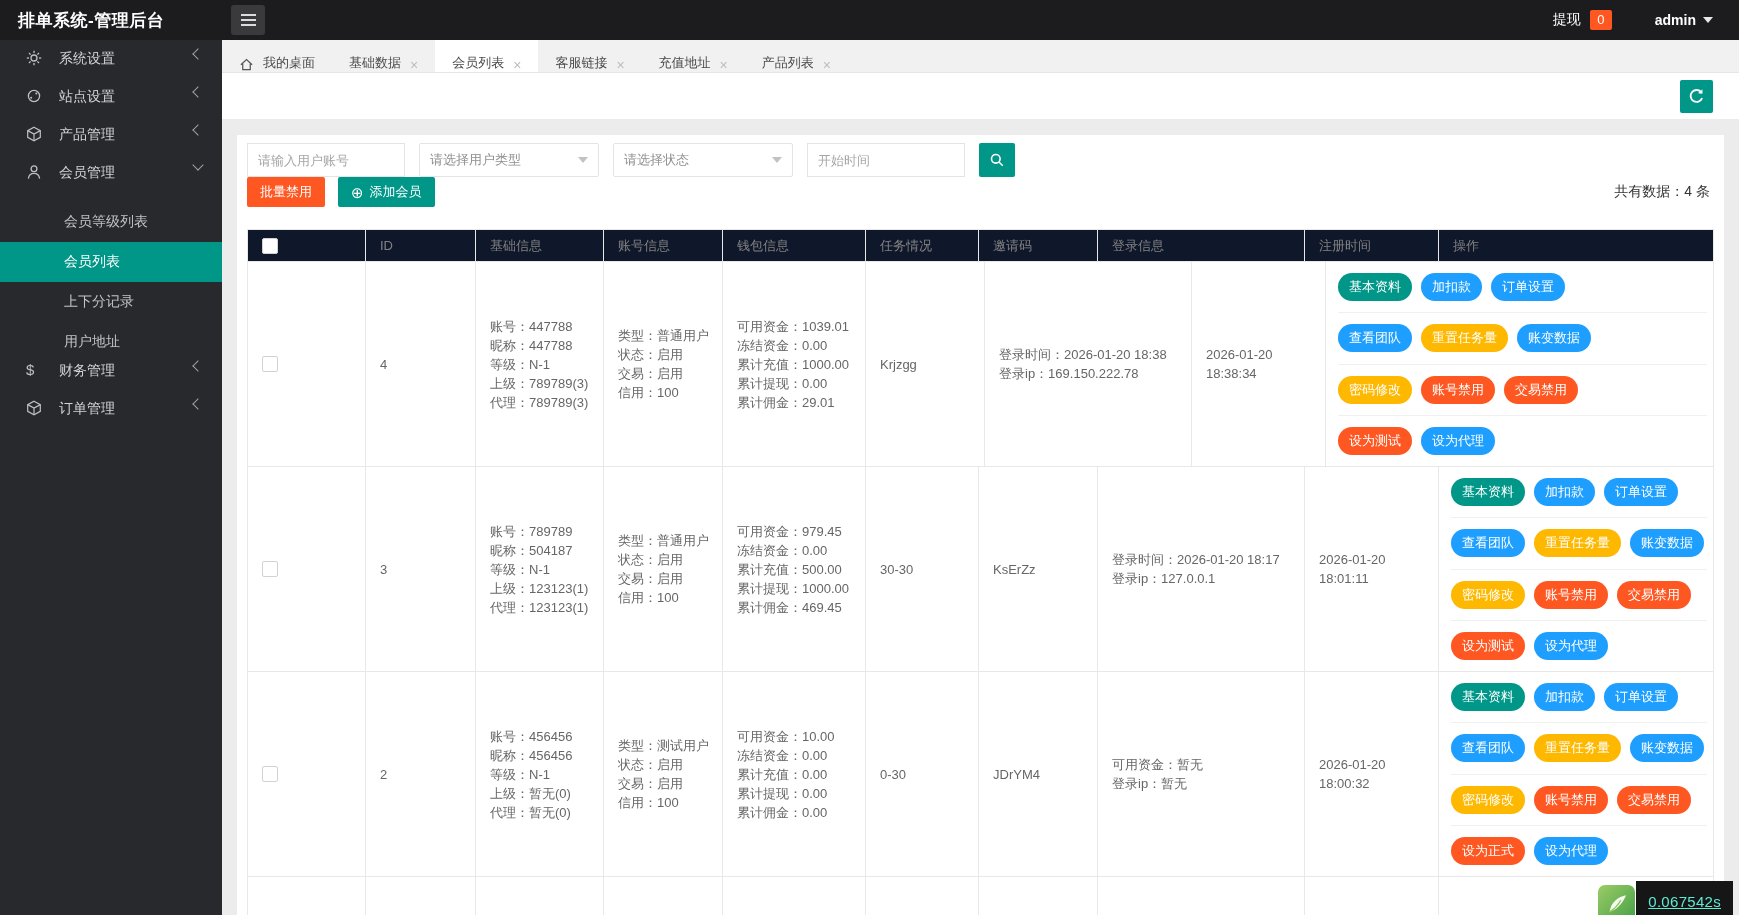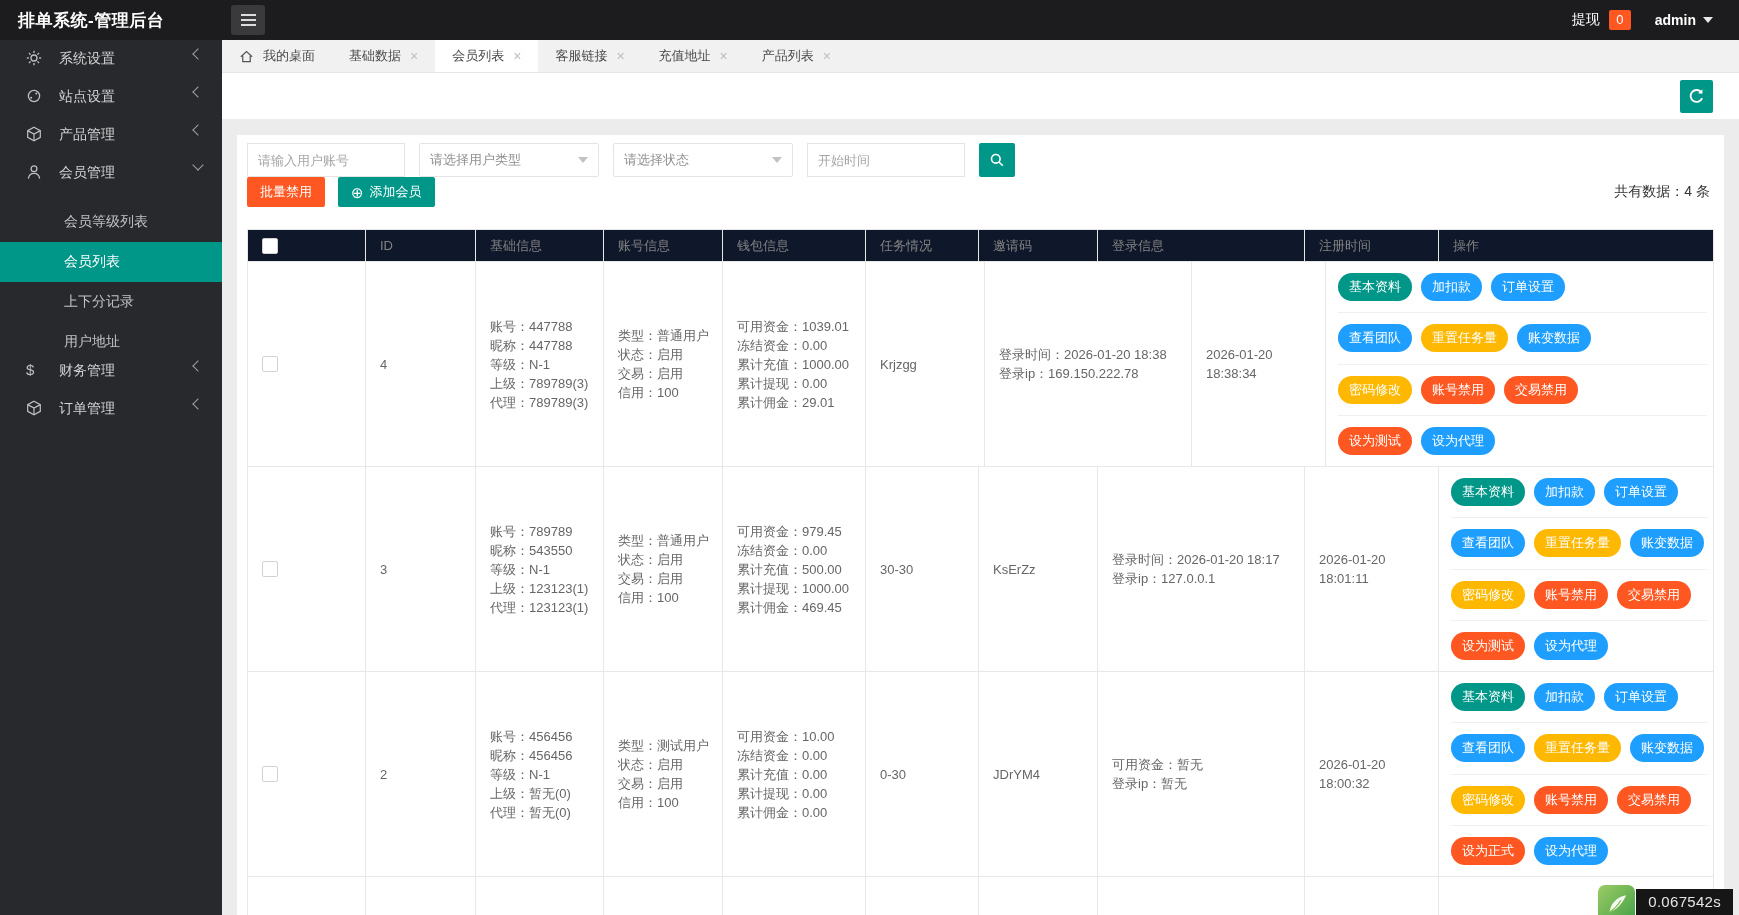--- a/index.html
+++ b/index.html
@@ -4,42 +4,42 @@
 <style>
   * { box-sizing: border-box; margin: 0; padding: 0; }
   html,body { width:1739px; height:915px; overflow:hidden; }
   body { font-family:"Liberation Sans","DejaVu Sans",sans-serif; background:#ececec; color:#333; }
 
   
   .topbar { position:fixed; top:0; left:0; right:0; height:40px; background:#1c1c1e; display:flex; align-items:center; z-index:30; }
   .brand { width:222px; color:#fff; font-size:17px; font-weight:bold; padding-left:18px; letter-spacing:.5px; }
   .burger { width:34px; height:30px; background:#3a3a3c; border-radius:3px; margin-left:9px; display:flex; flex-direction:column; justify-content:center; align-items:center; gap:3px; cursor:pointer; }
   .burger span { display:block; width:15px; height:2px; background:#dcdcdc; }
-  .top-right { margin-left:auto; display:flex; align-items:center; gap:24px; padding-right:26px; }
+  .top-right { margin-left:auto; display:flex; align-items:center; gap:43px; padding-right:26px; }
   .withdraw { display:flex; align-items:center; gap:9px; color:#fff; font-size:14px; cursor:pointer; }
   .badge { background:#ff5722; color:#fff; min-width:22px; height:20px; line-height:20px; text-align:center; border-radius:2px; padding:0 6px; font-size:13px; }
   .adminbox { display:flex; align-items:center; gap:7px; color:#fff; font-size:14px; font-weight:bold; cursor:pointer; }
   .caret-down { width:0; height:0; border-left:5px solid transparent; border-right:5px solid transparent; border-top:6px solid #e8e8e8; }
 
   
   .sidebar { position:fixed; top:40px; left:0; bottom:0; width:222px; background:#28292c; padding-top:10px; z-index:20; }
   .nav-item { height:38px; display:flex; align-items:flex-start; padding:0 20px 0 26px; color:#d2d3d5; font-size:14px; cursor:pointer; }
   .nav-icon { width:18px; margin-right:15px; display:inline-flex; align-items:center; color:#bfc0c3; }
   .nav-icon svg { display:block; }
   .dollar { font-size:15px; line-height:1; }
   .nav-arrow { margin-left:auto; width:8px; height:8px; border-left:1.5px solid #9fa0a3; border-bottom:1.5px solid #9fa0a3; }
   .nav-arrow.left { transform:rotate(45deg); }
   .nav-arrow.down { transform:rotate(-45deg); margin-top:-3px; }
   .nav-child { height:40px; display:flex; align-items:center; padding-left:64px; color:#c2c3c6; font-size:14px; cursor:pointer; }
   .nav-child.active { background:#009688; color:#fff; }
 
   
   .main { margin-left:222px; padding-top:40px; }
   .tabbar { height:33px; background:#f1f1f1; display:flex; align-items:stretch; font-size:13px; color:#4a4a4a; border-bottom:1px solid #e6e6e6; }
-  .tab { display:flex; align-items:center; gap:9px; padding:0 17px; cursor:pointer; white-space:nowrap; }
+  .tab { display:flex; align-items:flex-end; gap:9px; padding:0 17px; cursor:pointer; white-space:nowrap; }
   .tab.active { background:#fff; }
   .tab-home { display:inline-flex; color:#555; }
   .tab-close { color:#bdbdbd; font-size:14px; line-height:1; cursor:pointer; }
   .toolstrip { height:46px; background:#fff; display:flex; align-items:center; justify-content:flex-end; padding-right:26px; }
   .refresh-btn { width:33px; height:33px; background:#009688; border:none; border-radius:2px; display:flex; align-items:center; justify-content:center; cursor:pointer; }
   .spacer { height:16px; }
 
   .panel { margin:0 15px; background:#fff; height:781px; padding:8px 10px 0 10px; overflow:hidden; position:relative; }
 
   
@@ -72,21 +72,21 @@
   .cb { width:16px; height:16px; border:1px solid #d2d2d2; border-radius:2px; background:#fff; display:inline-block; cursor:pointer; }
   .td-actions { padding:0 6px 0 12px; justify-content:flex-start; }
   .agroup { display:flex; align-items:center; gap:9px; padding:11px 0; border-top:1px solid #f0f0f0; flex:1; }
   .agroup:first-child { border-top:none; }
   .abtn { height:28px; line-height:28px; padding:0 11px; border-radius:14px; color:#fff; font-size:13px; white-space:nowrap; border:none; cursor:pointer; font-family:inherit; }
   .c-teal { background:#009688; } .c-blue { background:#1E9FFF; } .c-yellow { background:#FFB800; } .c-red { background:#FF5722; }
 
   
   .timerwrap { position:fixed; right:6px; bottom:0; display:flex; align-items:flex-end; z-index:40; }
   .leaf-ico { width:37px; height:37px; border-radius:7px; background:linear-gradient(135deg,#9ccc65,#43a047); display:flex; align-items:center; justify-content:center; margin-right:1px; position:relative; top:7px; }
-  .timer-badge { background:#161616; color:#e5e5e5; font-size:15px; padding:4px 12px 5px 12px; letter-spacing:.3px; }
+  .timer-badge { background:#161616; color:#5eead4; font-size:15px; padding:12px 12px 5px 12px; letter-spacing:.3px;text-decoration:underline; }
 </style>
 </head>
 <body>
 
 <header class="topbar">
   <div class="brand">排单系统-管理后台</div>
   <div class="burger">
       <span></span>
       <span></span>
       <span></span>
@@ -319,21 +319,21 @@
             </div>
           </div>
         </div>
         <div class="trow">
           <div class="td" style="width:118px">
             <span class="cb"></span>
           </div>
           <div class="td" style="width:110px">3</div>
           <div class="td" style="width:128px">
             <div class="cl">账号：789789</div>
-            <div class="cl">昵称：543550</div>
+            <div class="cl">昵称：504187</div>
             <div class="cl">等级：N-1</div>
             <div class="cl">上级：123123(1)</div>
             <div class="cl">代理：123123(1)</div>
           </div>
           <div class="td" style="width:119px">
             <div class="cl">类型：普通用户</div>
             <div class="cl">状态：启用</div>
             <div class="cl">交易：启用</div>
             <div class="cl">信用：100</div>
           </div>

